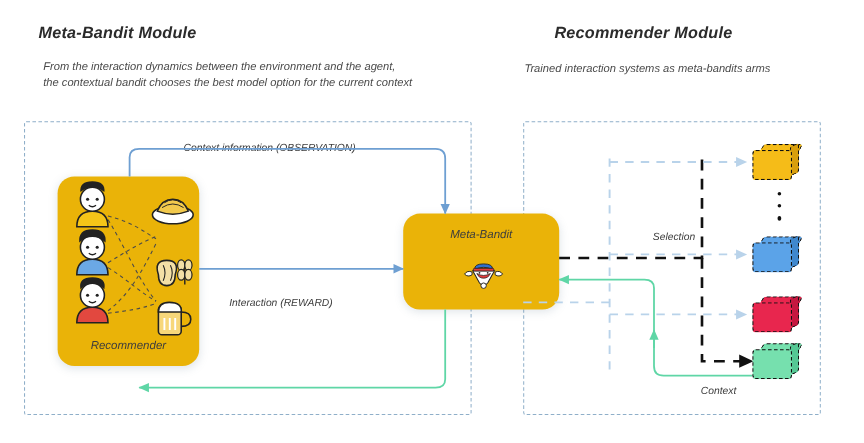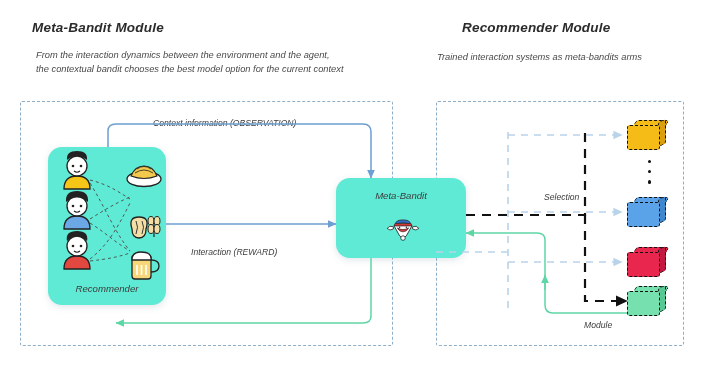--- a/index.html
+++ b/index.html
@@ -29,21 +29,21 @@
 
   .module-box {
     position: absolute;
     border: 1.4px dashed #8FAFC9;
     border-radius: 2px;
     background: transparent;
   }
 
   .card {
     position: absolute;
-    background: #5eead4;
+    background: #eab308;
     border-radius: 14px;
     box-shadow: 0 2px 7px rgba(120,140,160,.22);
   }
   .card-label {
     position: absolute;
     left: 0; right: 0;
     text-align: center;
     font-size: 9.6px;
     color: #3d3d3d;
     white-space: nowrap;
@@ -224,21 +224,21 @@
       <rect x="15" y="12.5" width="30" height="4" rx="1.6" fill="#E23B3B" stroke="#222" stroke-width="1.2"></rect>
       <path d="M20,20 q10,6 20,0 q-3,7 -10,7 q-7,0 -10,-7z" fill="#E23B3B" stroke="#222" stroke-width="1.1"></path>
       <circle cx="24" cy="19" r="1.3" fill="#222"></circle>
         <circle cx="36" cy="19" r="1.3" fill="#222"></circle>
     </svg>
   </div>
 
   <div class="flow-label" style="left:153px; top:118px;">Context information (OBSERVATION)</div>
   <div class="flow-label" style="left:191px; top:207px;margin-top:40px;">Interaction (REWARD)</div>
   <div class="flow-label" style="left:508px; top:192px;padding-left:36px;">Selection</div>
-  <div class="flow-label" style="left:584px; top:320px;">Module</div>
+  <div class="flow-label" style="left:584px; top:320px;">Context</div>
 
   <div class="arm" style="left:627px; top:120px;">
     <div class="top" style="background:#F5BC18;"></div>
     <div class="side" style="background:#D99F0C;"></div>
     <div class="face" style="background:#F5BC18;"></div>
   </div>
 
   <div class="dots" style="left:648px; top:160px;">
     <i></i>
       <i></i>

